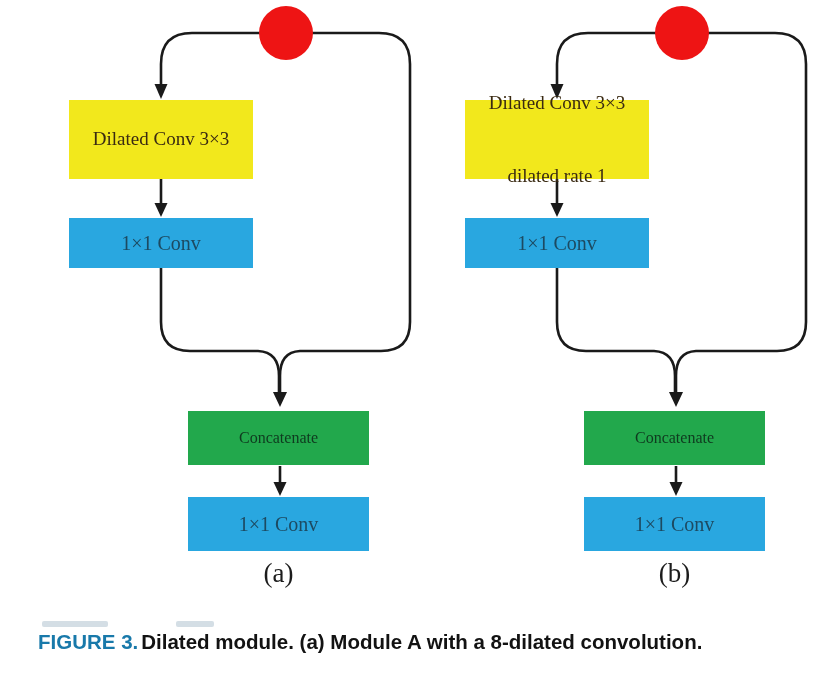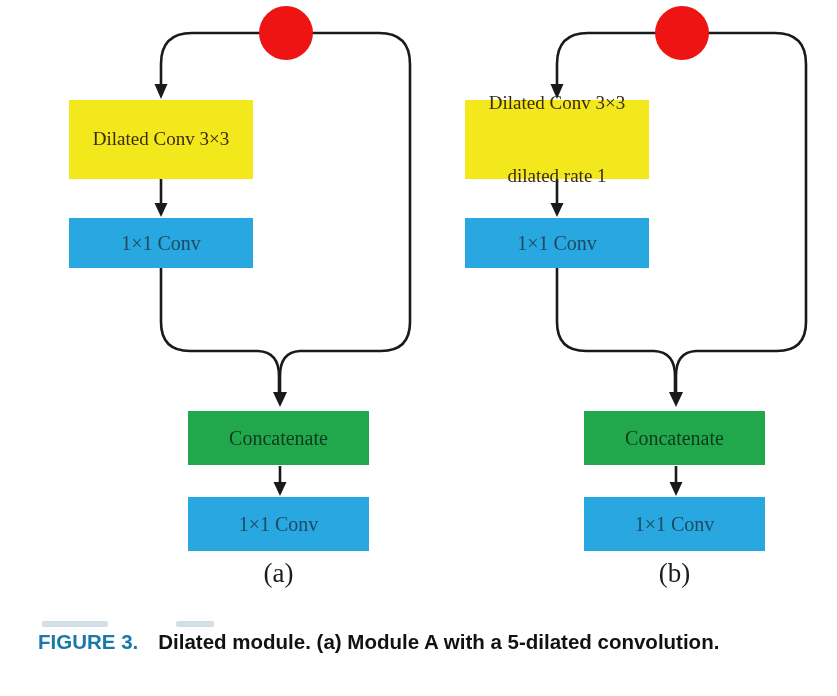--- a/index.html
+++ b/index.html
@@ -10,31 +10,31 @@
   .lines{position:absolute;left:0;top:0;z-index:1;}
   .box{
     position:absolute;z-index:2;display:flex;flex-direction:column;
     align-items:center;justify-content:center;text-align:center;
     font-family:"Liberation Serif", serif;
     gap:44px;
   }
   .box.yellow{background:#f2e81c;color:#3a2a12;width:184px;height:79px;font-size:19px;line-height:1.5;}
   .box.blue{background:#29a7e0;color:#1d4a61;width:184px;height:50px;font-size:20px;}
   .box.blue2{background:#29a7e0;color:#1d4a61;width:181px;height:54px;font-size:20px;}
-  .box.green{background:#22a84c;color:#0f3a1f;width:181px;height:54px;font-size:20px;}
+  .box.green{background:#22a84c;color:#0f3a1f;width:181px;height:54px;font-size:16px;}
   .sublabel{
     position:absolute;z-index:2;width:181px;text-align:center;
     font-size:27px;color:#1c1c1c;font-family:"Liberation Serif", serif;
   }
   .caption{
     position:absolute;left:38px;top:628px;z-index:3;width:790px;
     font-family:"Liberation Sans", sans-serif;font-weight:bold;
     font-size:20.5px;line-height:28px;color:#121212;letter-spacing:0px;
   }
-  .figlabel{color:#1879aa;margin-right:20px;}
+  .figlabel{color:#1879aa;margin-right:3px;}
   .watermark{
     position:absolute;left:1px;top:655px;z-index:2;
     font-family:"DejaVu Sans", sans-serif;font-weight:bold;
     font-size:25px;color:rgba(125,132,138,0.42);letter-spacing:1px;
     white-space:nowrap;
   }
   .artifact{position:absolute;z-index:1;background:rgba(100,135,160,0.28);height:6px;border-radius:2px;}
 </style>
 </head>
 <body>
@@ -86,17 +86,17 @@
   <div class="box green" style="left:584px;top:411px;">Concatenate</div>
   <div class="box blue2" style="left:584px;top:497px;">1×1 Conv</div>
   <div class="sublabel" style="left:584px;top:558px;">(b)</div>
 
   <div class="artifact" style="left:42px;top:621px;width:66px;"></div>
   <div class="artifact" style="left:176px;top:621px;width:38px;"></div>
 
 
   <div class="caption">
     <div>
-      <span class="figlabel">FIGURE 3.</span><span>Dilated module. (a) Module A with a 5-dilated convolution.</span>
+      <span class="figlabel">FIGURE 3.</span><span>Dilated module. (a) Module A with a 8-dilated convolution.</span>
     </div>
   </div>
 
 </div>
 
 </body></html>

